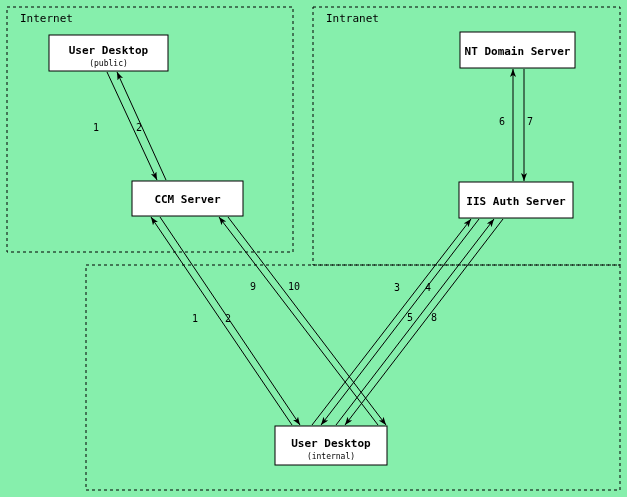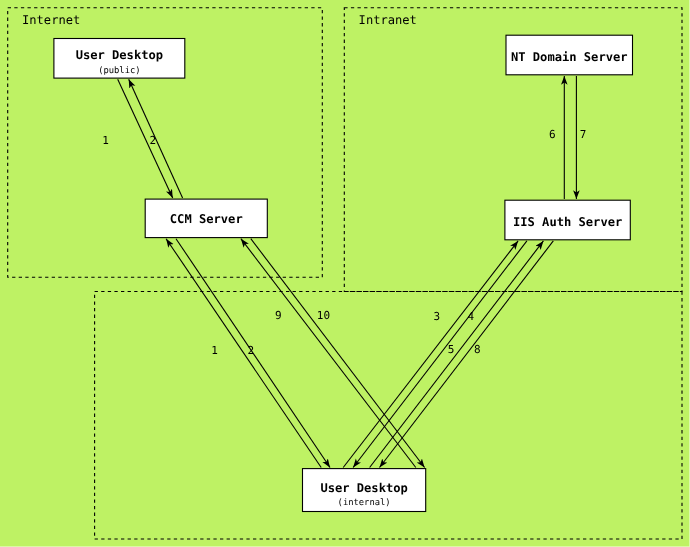--- a/index.html
+++ b/index.html
@@ -4,21 +4,21 @@
 <style>
   html, body {
     margin: 0;
     padding: 0;
     background: #ffffff;
   }
   #page {
     position: relative;
     width: 627px;
     height: 497px;
-    background: #bef264;
+    background: #86efac;
     font-family: "DejaVu Sans Mono", "Liberation Mono", monospace;
     overflow: hidden;
   }
   svg#diagram {
     position: absolute;
     left: 0;
     top: 0;
     width: 627px;
     height: 497px;
   }

